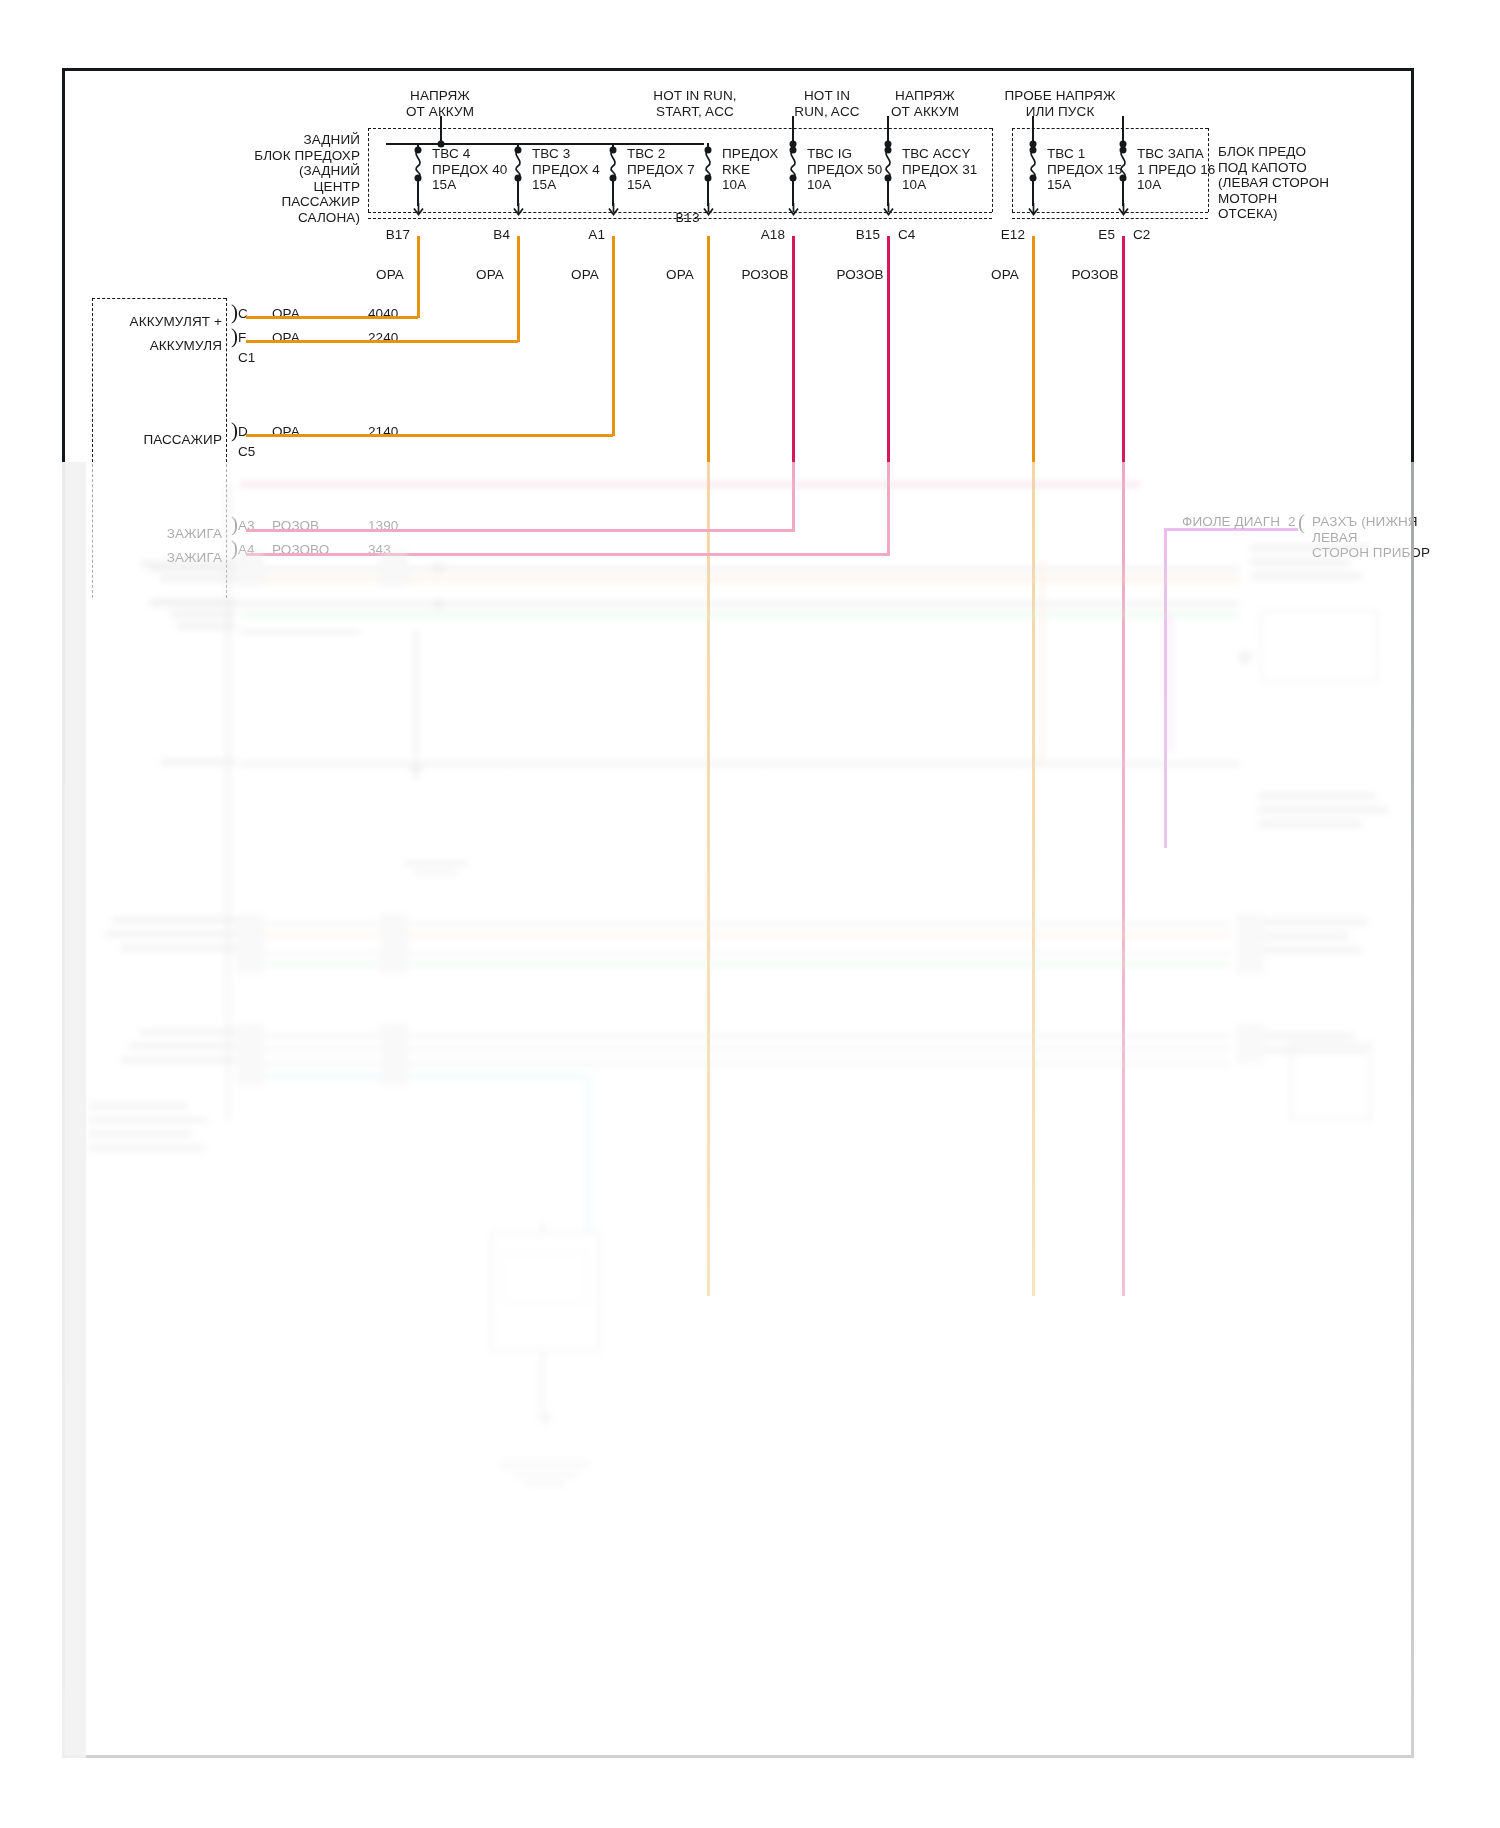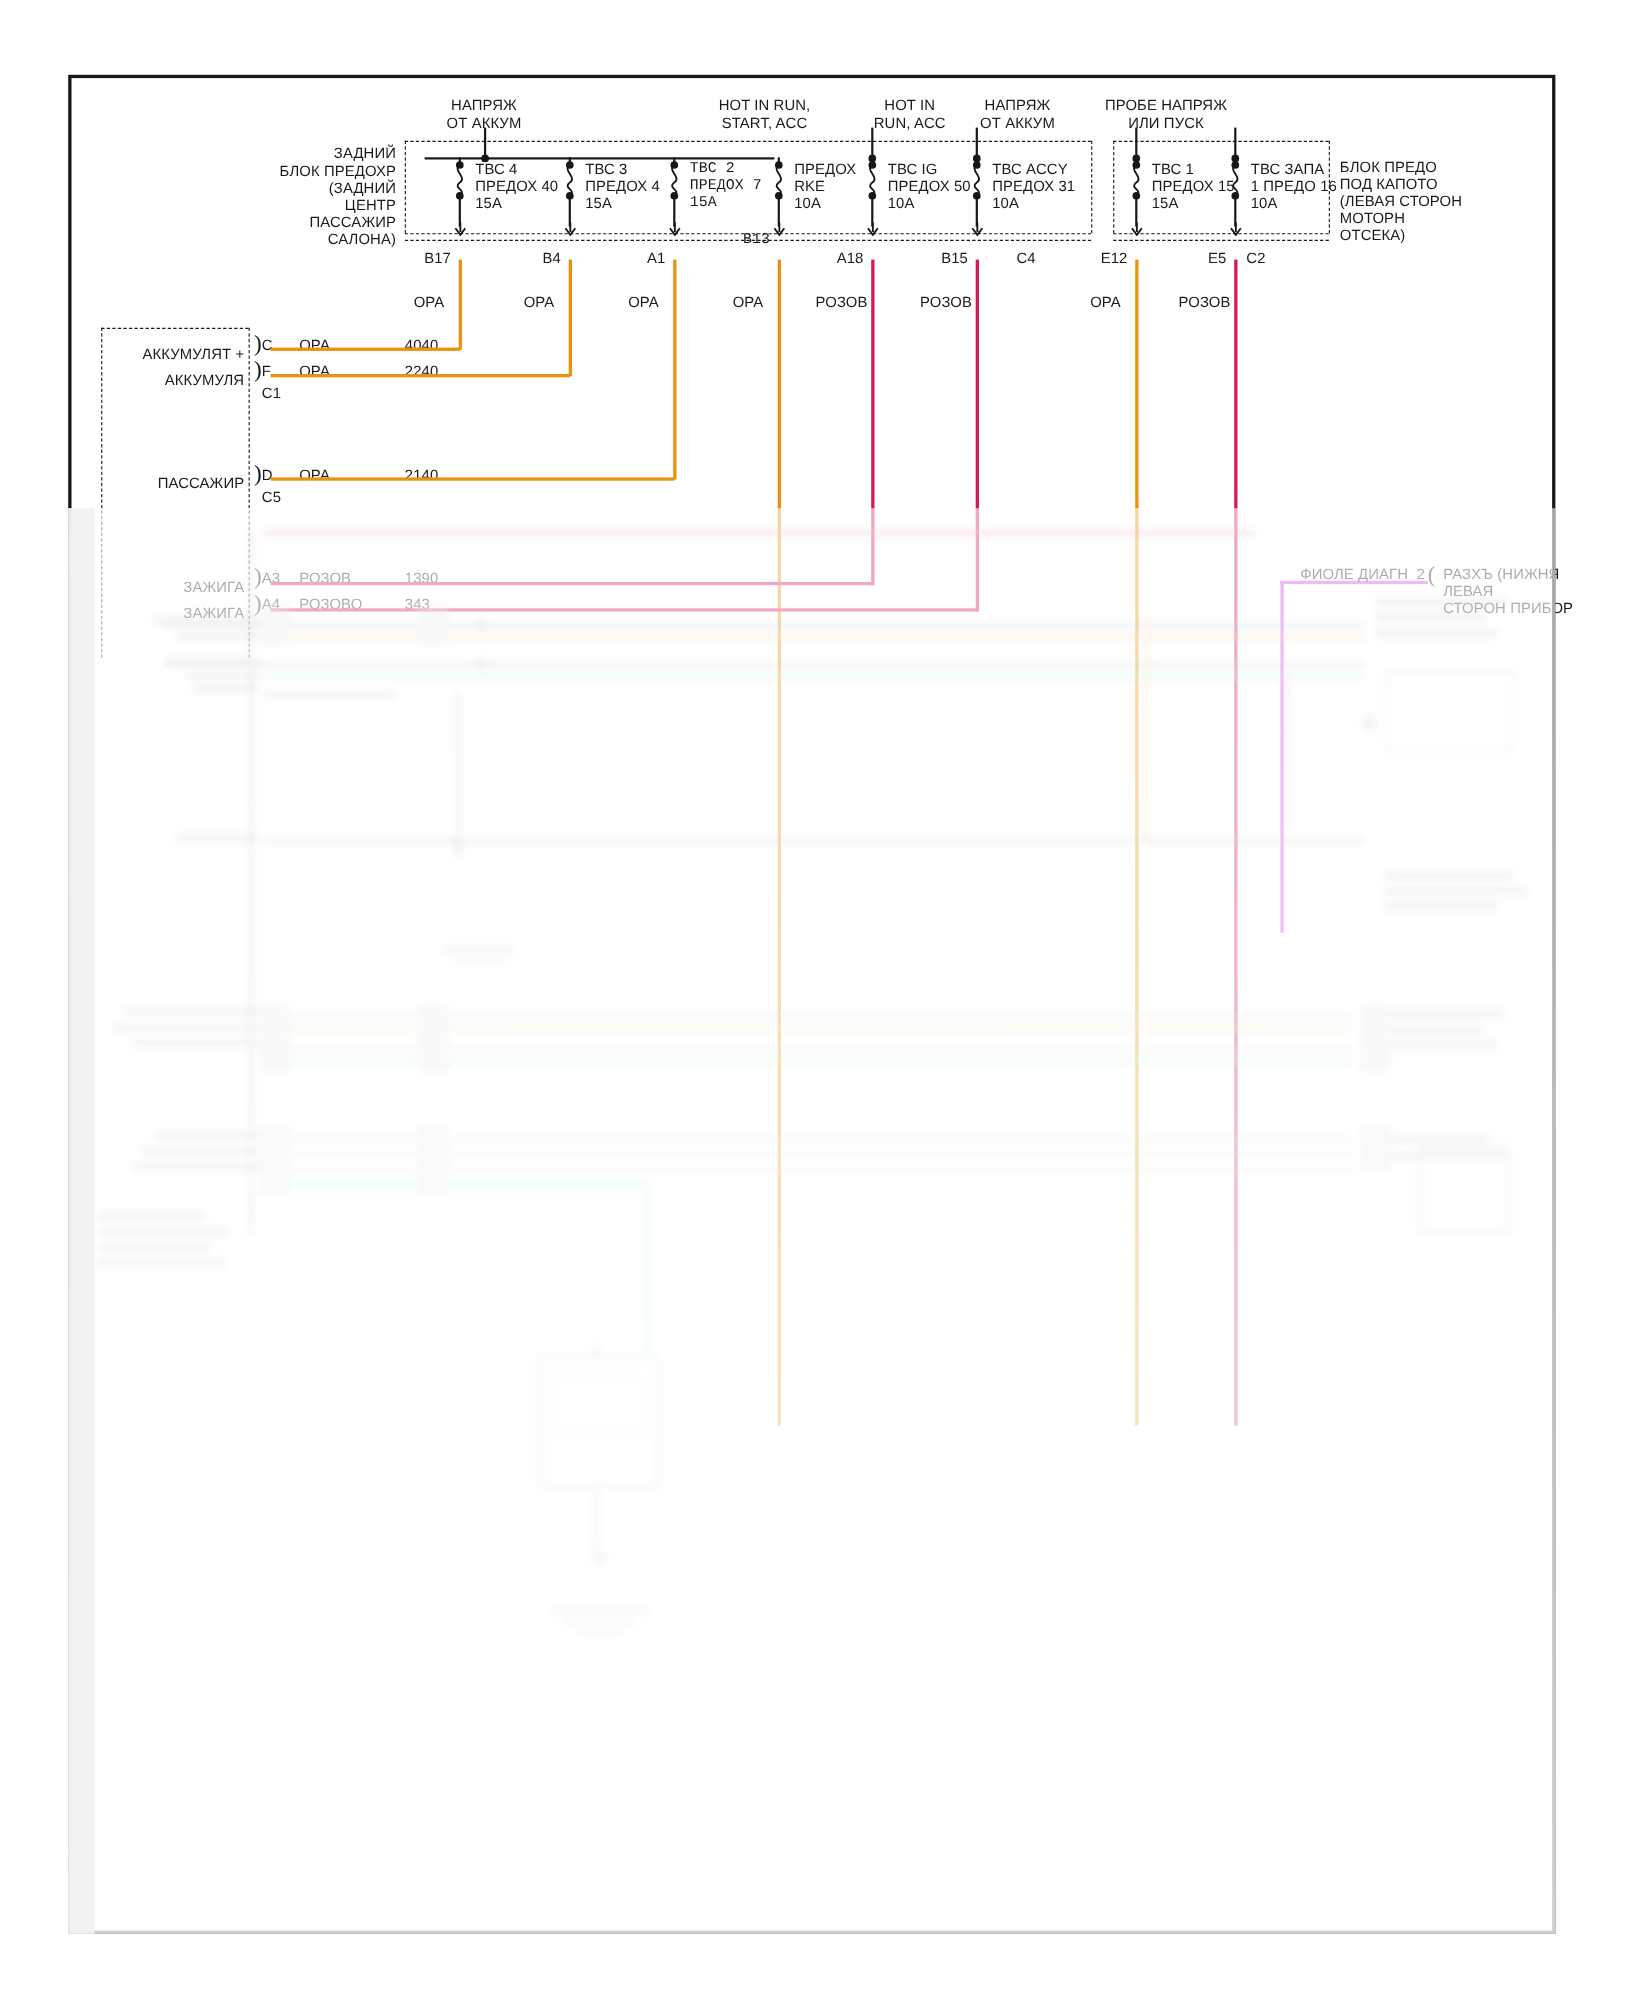--- a/index.html
+++ b/index.html
@@ -178,21 +178,21 @@
       <div class="fuse" style="left:613px; top:146px;"><svg width="18" height="36" viewBox="0 0 18 36">
           <path d="M9 4 C 2 9, 16 15, 9 20 C 2 25, 16 27, 9 32" fill="none" stroke="#15181a" stroke-width="1.7"></path>
         </svg></div>
       <div class="dot" style="left:613px; top:150px;"></div>
       <div class="dot" style="left:613px; top:178px;"></div>
       <div class="vline" style="left:612.2px; top:143px; height:7px;"></div>
       <div class="vline" style="left:612.2px; top:178px; height:28px;"></div>
       <div style="position:absolute; left:607px; top:202px;"><svg width="13" height="13" viewBox="0 0 13 13">
           <path d="M6.5 0 L6.5 9 M2 5.5 L6.5 11.5 L11 5.5" fill="none" stroke="#15181a" stroke-width="1.7"></path>
         </svg></div>
-      <div class="t" style="left:627px; top:146px;font-family:Liberation Mono, monospace;">ТВС 2
+      <div class="t" style="left:627px; top:146px;">ТВС 2
 ПРЕДОХ 7
 15A</div>
       <div class="t r" style="left:605px; top:227px;">A1</div>
       <div class="t c" style="left:585px; top:267px;">ОРА</div>
       <div class="fuse" style="left:708px; top:146px;"><svg width="18" height="36" viewBox="0 0 18 36">
           <path d="M9 4 C 2 9, 16 15, 9 20 C 2 25, 16 27, 9 32" fill="none" stroke="#15181a" stroke-width="1.7"></path>
         </svg></div>
       <div class="dot" style="left:708px; top:150px;"></div>
       <div class="dot" style="left:708px; top:178px;"></div>
       <div class="vline" style="left:707.2px; top:143px; height:7px;"></div>
@@ -229,21 +229,21 @@
       <div class="vline" style="left:887.2px; top:116px; height:34px;"></div>
       <div class="dot" style="left:888px; top:144px;"></div>
       <div class="vline" style="left:887.2px; top:178px; height:28px;"></div>
       <div style="position:absolute; left:882px; top:202px;"><svg width="13" height="13" viewBox="0 0 13 13">
           <path d="M6.5 0 L6.5 9 M2 5.5 L6.5 11.5 L11 5.5" fill="none" stroke="#15181a" stroke-width="1.7"></path>
         </svg></div>
       <div class="t" style="left:902px; top:146px;">ТВС ACCY
 ПРЕДОХ 31
 10A</div>
       <div class="t r" style="left:880px; top:227px;">B15</div>
-      <div class="t" style="left:898px; top:227px;margin-left:26px;">C4</div>
+      <div class="t" style="left:898px; top:227px;">C4</div>
       <div class="t c" style="left:860px; top:267px;">РОЗОВ</div>
       <div class="fuse" style="left:1033px; top:146px;"><svg width="18" height="36" viewBox="0 0 18 36">
           <path d="M9 4 C 2 9, 16 15, 9 20 C 2 25, 16 27, 9 32" fill="none" stroke="#15181a" stroke-width="1.7"></path>
         </svg></div>
       <div class="dot" style="left:1033px; top:150px;"></div>
       <div class="dot" style="left:1033px; top:178px;"></div>
       <div class="vline" style="left:1032.2px; top:116px; height:34px;"></div>
       <div class="dot" style="left:1033px; top:144px;"></div>
       <div class="vline" style="left:1032.2px; top:178px; height:28px;"></div>
       <div style="position:absolute; left:1027px; top:202px;"><svg width="13" height="13" viewBox="0 0 13 13">

